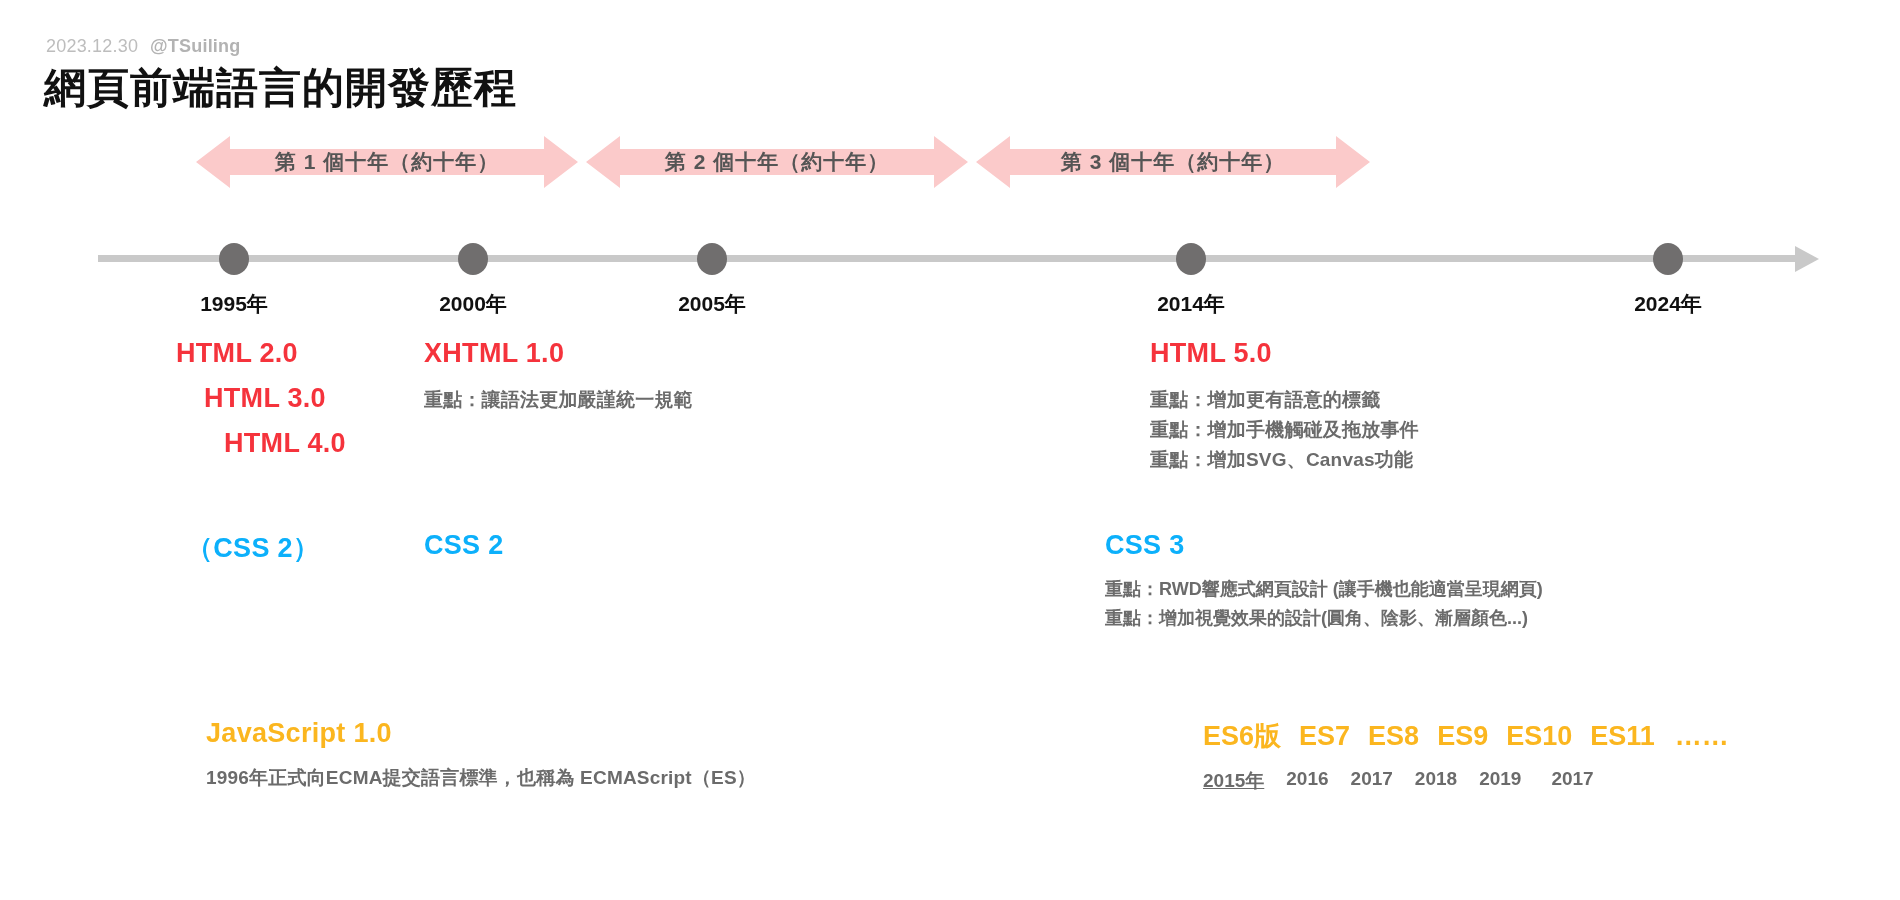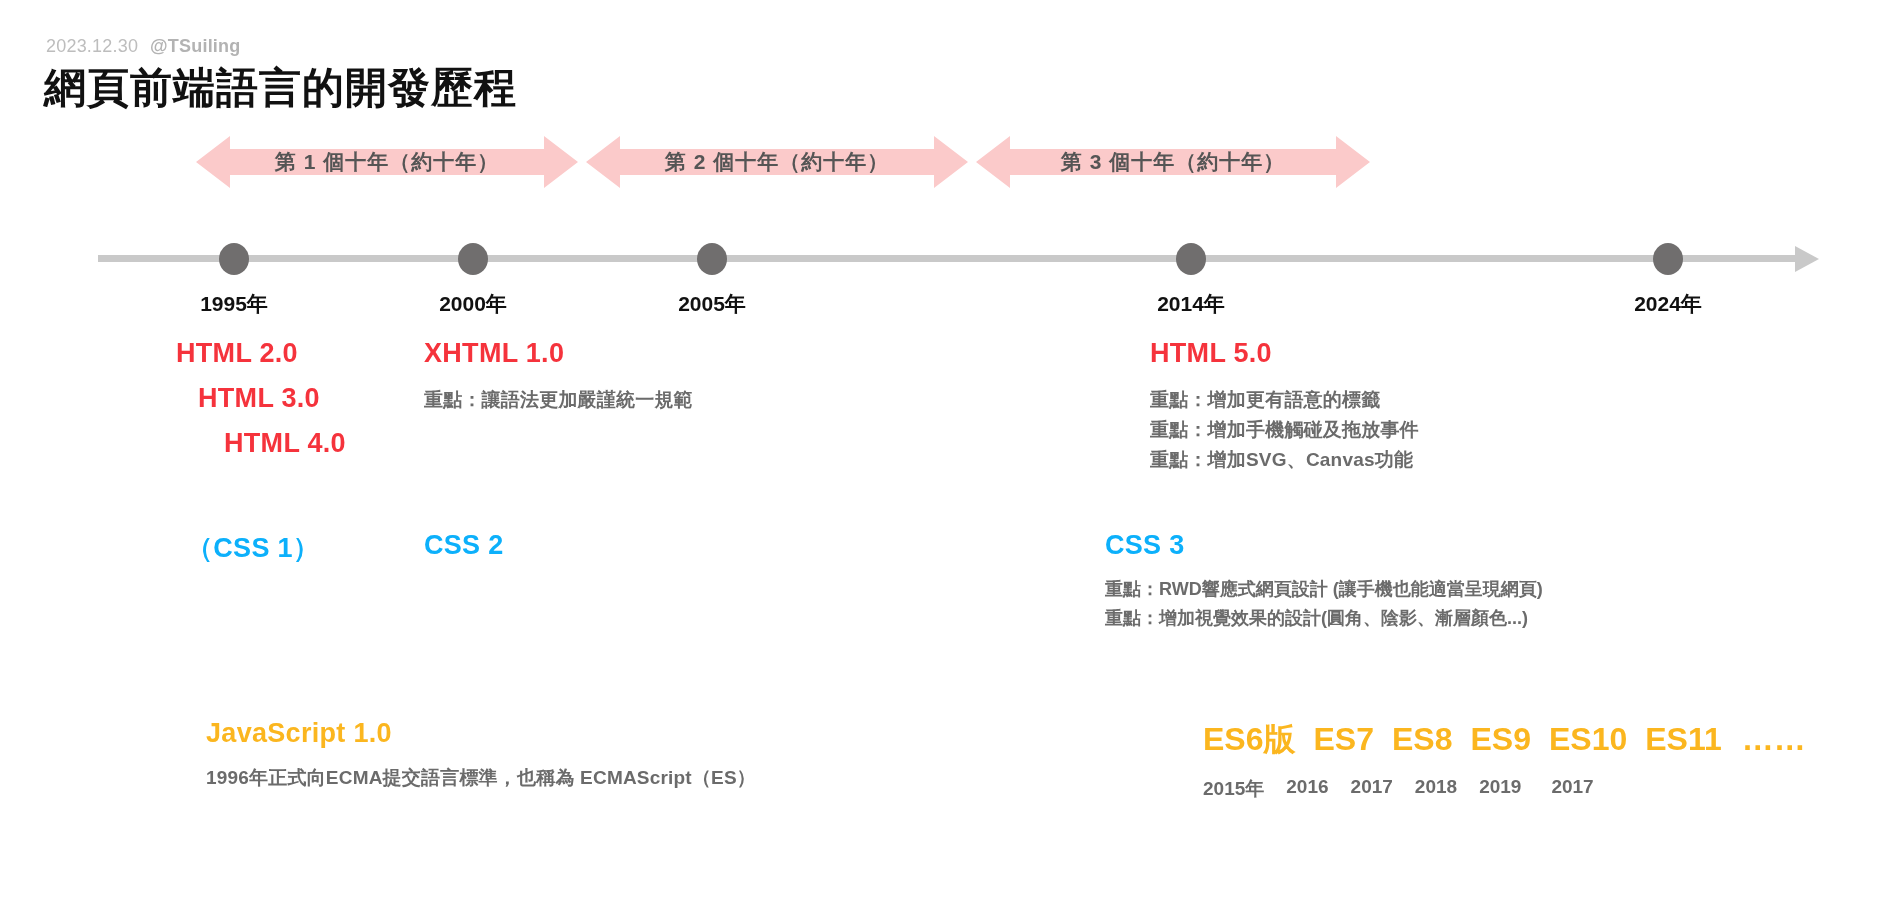--- a/index.html
+++ b/index.html
@@ -70,26 +70,26 @@
     font-size:19px;font-weight:700;color:#6b6b6b;
     white-space:nowrap;line-height:30px;letter-spacing:.2px;
   }
   .note-sm{
     font-size:18px;font-weight:700;color:#6b6b6b;
     white-space:nowrap;line-height:29px;
   }
 
   .html-stack div{margin-bottom:14px;}
   .html-stack div:nth-child(1){margin-left:0px;}
-  .html-stack div:nth-child(2){margin-left:22px;}
+  .html-stack div:nth-child(2){margin-left:28px;}
   .html-stack div:nth-child(3){margin-left:48px;}
 
   .es-row{display:flex;align-items:baseline;}
   .es-row .es{
-    font-size:32px;font-weight:700;color:#fbb61f;white-space:nowrap;
+    font-size:27px;font-weight:700;color:#fbb61f;white-space:nowrap;
   }
   .es-years{display:flex;}
   .es-years span{
     font-size:19px;font-weight:700;color:#6b6b6b;white-space:nowrap;
   }
 </style>
 </head>
 <body>
 
 <div class="canvas">
@@ -149,21 +149,21 @@
   </div>
 
   <div class="block" style="left:1150px;top:338px;">
     <div class="htitle red">HTML 5.0</div>
     <div class="note" style="margin-top:16px;">重點：增加更有語意的標籤</div>
     <div class="note">重點：增加手機觸碰及拖放事件</div>
     <div class="note">重點：增加SVG、Canvas功能</div>
   </div>
 
   <div class="block" style="left:186px;top:530px;">
-    <div class="htitle cyan">（CSS 1）</div>
+    <div class="htitle cyan">（CSS 2）</div>
   </div>
 
   <div class="block" style="left:424px;top:530px;">
     <div class="htitle cyan">CSS 2</div>
   </div>
 
   <div class="block" style="left:1105px;top:530px;">
     <div class="htitle cyan">CSS 3</div>
     <div class="note-sm" style="margin-top:14px;">重點：RWD響應式網頁設計 (讓手機也能適當呈現網頁)</div>
     <div class="note-sm">重點：增加視覺效果的設計(圓角、陰影、漸層顏色...)</div>
@@ -178,21 +178,21 @@
     <div class="es-row">
       <span class="es" style="margin-right:18px;">ES6版</span>
       <span class="es" style="margin-right:18px;">ES7</span>
       <span class="es" style="margin-right:18px;">ES8</span>
       <span class="es" style="margin-right:18px;">ES9</span>
       <span class="es" style="margin-right:18px;">ES10</span>
       <span class="es" style="margin-right:20px;">ES11</span>
       <span class="es">……</span>
     </div>
     <div class="es-years" style="margin-top:14px;">
-      <span style="margin-right:22px;">2015年</span>
+      <span style="margin-right:22px;text-decoration:underline;">2015年</span>
       <span style="margin-right:22px;">2016</span>
       <span style="margin-right:22px;">2017</span>
       <span style="margin-right:22px;">2018</span>
       <span style="margin-right:30px;">2019</span>
       <span>2017</span>
     </div>
   </div>
 
 </div>
 

